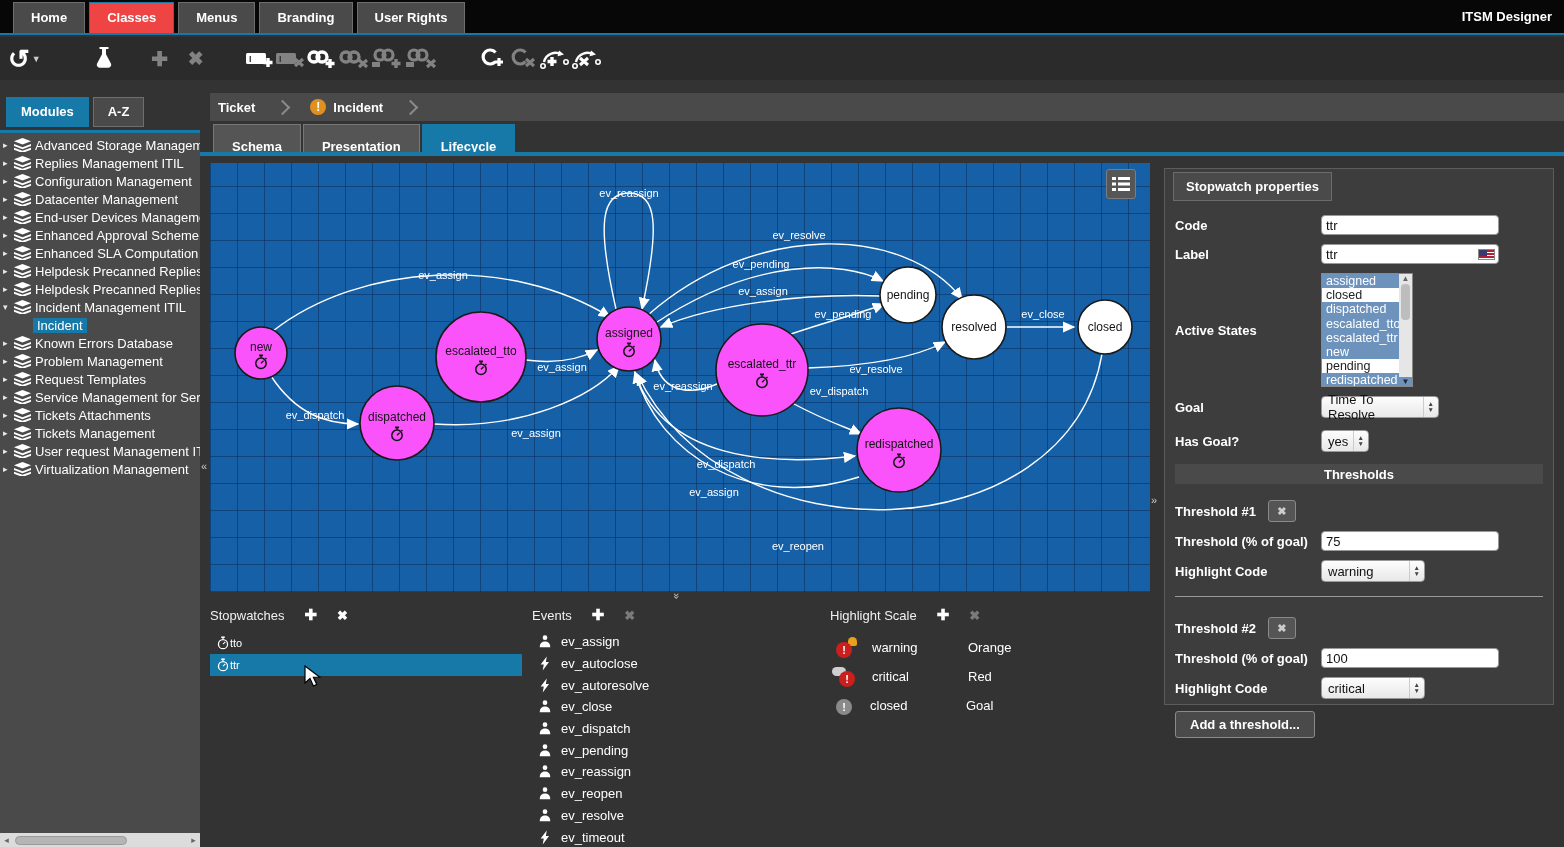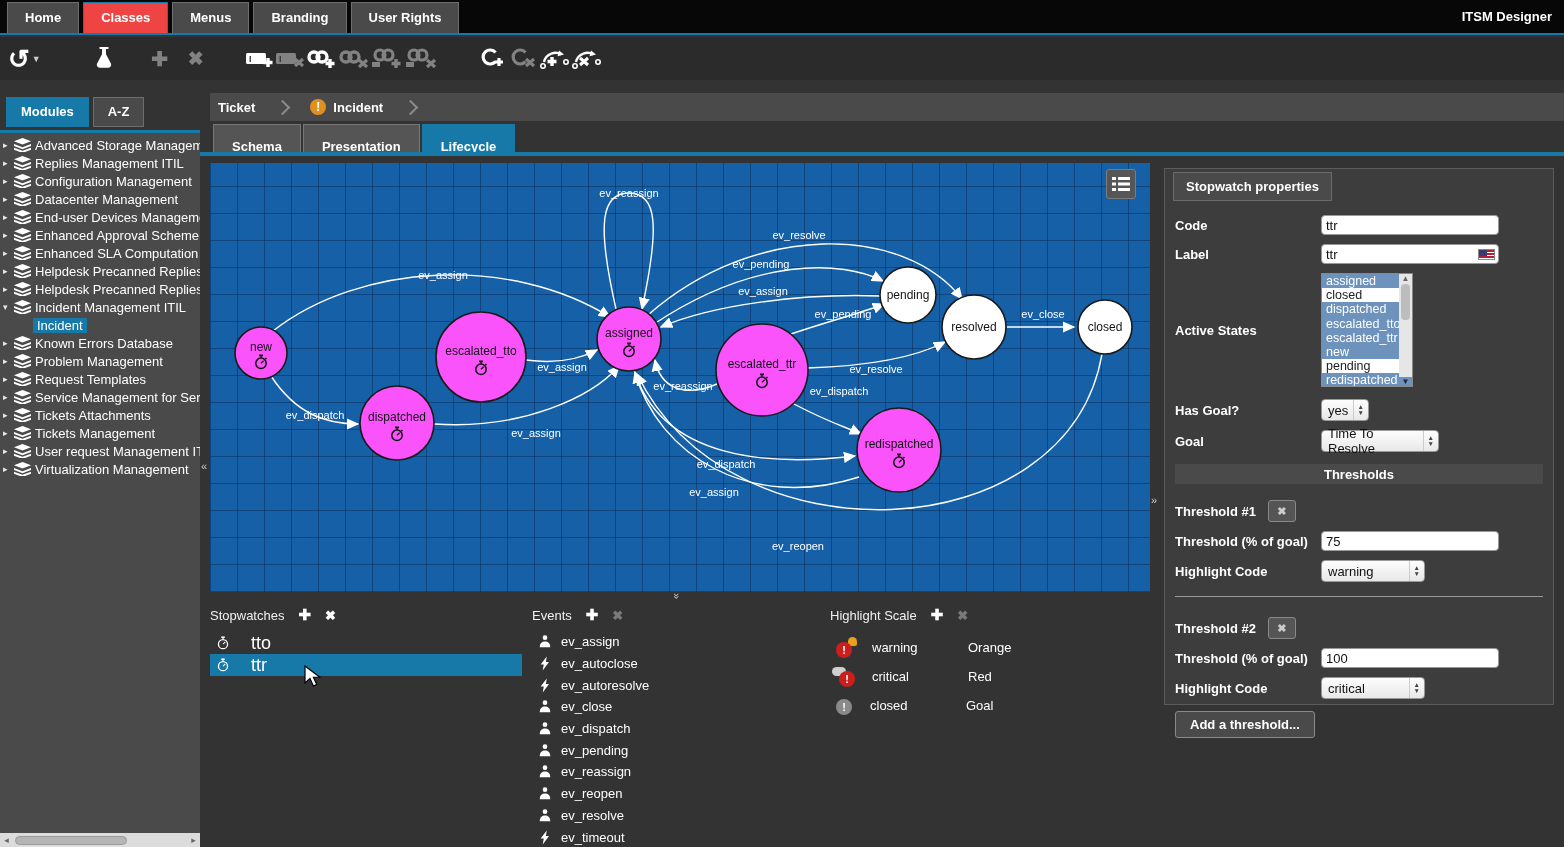--- a/index.html
+++ b/index.html
@@ -1,20 +1,20 @@
 <!DOCTYPE html>
 <html><head>
 <meta charset="utf-8">
 <style>
   *{margin:0;padding:0;box-sizing:border-box}
   html,body{width:1564px;height:847px;overflow:hidden}
   body{background:#333;font-family:"Liberation Sans",sans-serif;color:#fff;position:relative}
 
   
-  .topnav{position:absolute;top:0;left:0;right:0;height:35px;background:#070707;border-bottom:2px solid #1779a8;display:flex;align-items:flex-end;padding-left:5px}
+  .topnav{position:absolute;top:0;left:0;right:0;height:35px;background:#070707;border-bottom:2px solid #1779a8;display:flex;align-items:flex-end;padding-left:11px}
   .navtab{display:inline-block;margin:0 2px;padding:7px 17px 8px;background:#4a4a4a;border:1px solid #6e6e6e;border-bottom:none;font-weight:bold;font-size:13px;color:#fff;cursor:default}
   .navtab.active{background:#ef4444;border-color:#1779a8}
   .app-title{position:absolute;right:12px;top:9px;font-weight:bold;font-size:13px;color:#fff}
 
   
   .toolbar{position:absolute;top:37px;left:0;right:0;height:43px;background:#2b2b2b;display:flex;align-items:center}
   .ibtn{display:inline-flex;align-items:center;justify-content:center;height:34px;min-width:30px}
   .undo-glyph{font-size:26px;font-weight:bold;color:#fff;line-height:26px}
   .caret{font-size:9px;color:#ccc;margin-left:2px}
   .dimtxt{color:#828282}
@@ -52,26 +52,26 @@
     background-image:repeating-linear-gradient(0deg,rgba(8,40,82,.5) 0 1px,transparent 1px 27px),
                      repeating-linear-gradient(90deg,rgba(8,40,82,.5) 0 1px,transparent 1px 27px);}
   .legendbtn{position:absolute;top:6px;right:14px;width:30px;height:30px;background:#565656;border:1px solid #7d7d7d;border-radius:3px;display:flex;align-items:center;justify-content:center}
   .edge{stroke:#fff;stroke-width:1.4;fill:none}
   .elabel{fill:#fff;font-size:11px;text-anchor:middle;font-family:"Liberation Sans",sans-serif}
   .state-label{fill:#141414;font-size:12px;text-anchor:middle;font-family:"Liberation Sans",sans-serif}
   .sw-black{stroke:#141414;fill:none}
   .sw-white{stroke:#fff;fill:none}
 
   
-  .bpanel-h{font-size:13px;color:#f0f0f0;display:flex;align-items:center;gap:14px}
+  .bpanel-h{font-size:13px;color:#f0f0f0;display:flex;align-items:center;gap:20px}
   .plus-ic{color:#fff;font-weight:bold;font-size:15px}
   .x-ic{color:#fff;font-weight:bold;font-size:13px}
   .x-ic.dim{color:#7a7a7a}
   .sw-panel{position:absolute;left:210px;top:606px;width:312px}
-  .sw-row{display:flex;align-items:center;height:22px;gap:21px;font-size:18px;padding-left:6px}
+  .sw-row{display:flex;align-items:center;height:22px;gap:0;font-size:11px;padding-left:6px}
   .sw-row.sel{background:#1779a8}
   .ev-panel{position:absolute;left:532px;top:606px;width:290px}
   .ev-row{display:flex;align-items:center;height:21.7px;gap:9px;font-size:13px;padding-left:6px}
   .hl-panel{position:absolute;left:830px;top:606px;width:310px}
   .hl-row{display:flex;align-items:center;height:29px;font-size:13px}
   .hl-ic{width:20px;height:20px;position:relative;margin-left:6px}
   .redball{position:absolute;left:0;bottom:0;width:16px;height:16px;border-radius:50%;background:#c9201d;color:#fff;font-weight:bold;font-size:11px;display:flex;align-items:center;justify-content:center}
   .bell{position:absolute;right:-1px;top:-1px;width:9px;height:9px;background:#e8a11c;border-radius:50% 50% 2px 2px}
   .cloud{position:absolute;left:-4px;top:0;width:14px;height:9px;background:#cfcfcf;border-radius:6px}
   .grayball{width:16px;height:16px;border-radius:50%;background:#8a8a8a;color:#fff;font-weight:bold;font-size:11px;display:flex;align-items:center;justify-content:center;margin:2px 0 0 6px}
@@ -682,36 +682,36 @@
         <div class="opt sel">redispatched</div>
       </div>
       <div class="vsb">
         <span>▲</span>
         <span class="vthumb"></span>
         <span class="dn">▼</span>
       </div>
     </div>
   </div>
 
+  <div class="prow">
+    <span class="plabel">Goal</span>
+    <span class="fakesel" style="width:118px">
+      <span>Time To Resolve</span>
+      <span class="spin">▲<span>▼</span></span>
+    </span>
+  </div>
+
   <div class="prow" style="margin-top:12px">
     <span class="plabel">Has Goal?</span>
     <span class="fakesel" style="width:48px">
       <span>yes</span>
       <span class="spin">▲<span>▼</span></span>
     </span>
   </div>
 
-  <div class="prow">
-    <span class="plabel">Goal</span>
-    <span class="fakesel" style="width:118px">
-      <span>Time To Resolve</span>
-      <span class="spin">▲<span>▼</span></span>
-    </span>
-  </div>
-
   <div class="th-bar">Thresholds</div>
 
   <div class="th-title-row">
     <span class="th-title">Threshold #1</span>
     <span class="xbtn">✖</span>
   </div>
   <div class="prow">
     <span class="plabel">Threshold (% of goal)</span>
     <input class="tin" value="75" style="">
   </div>

